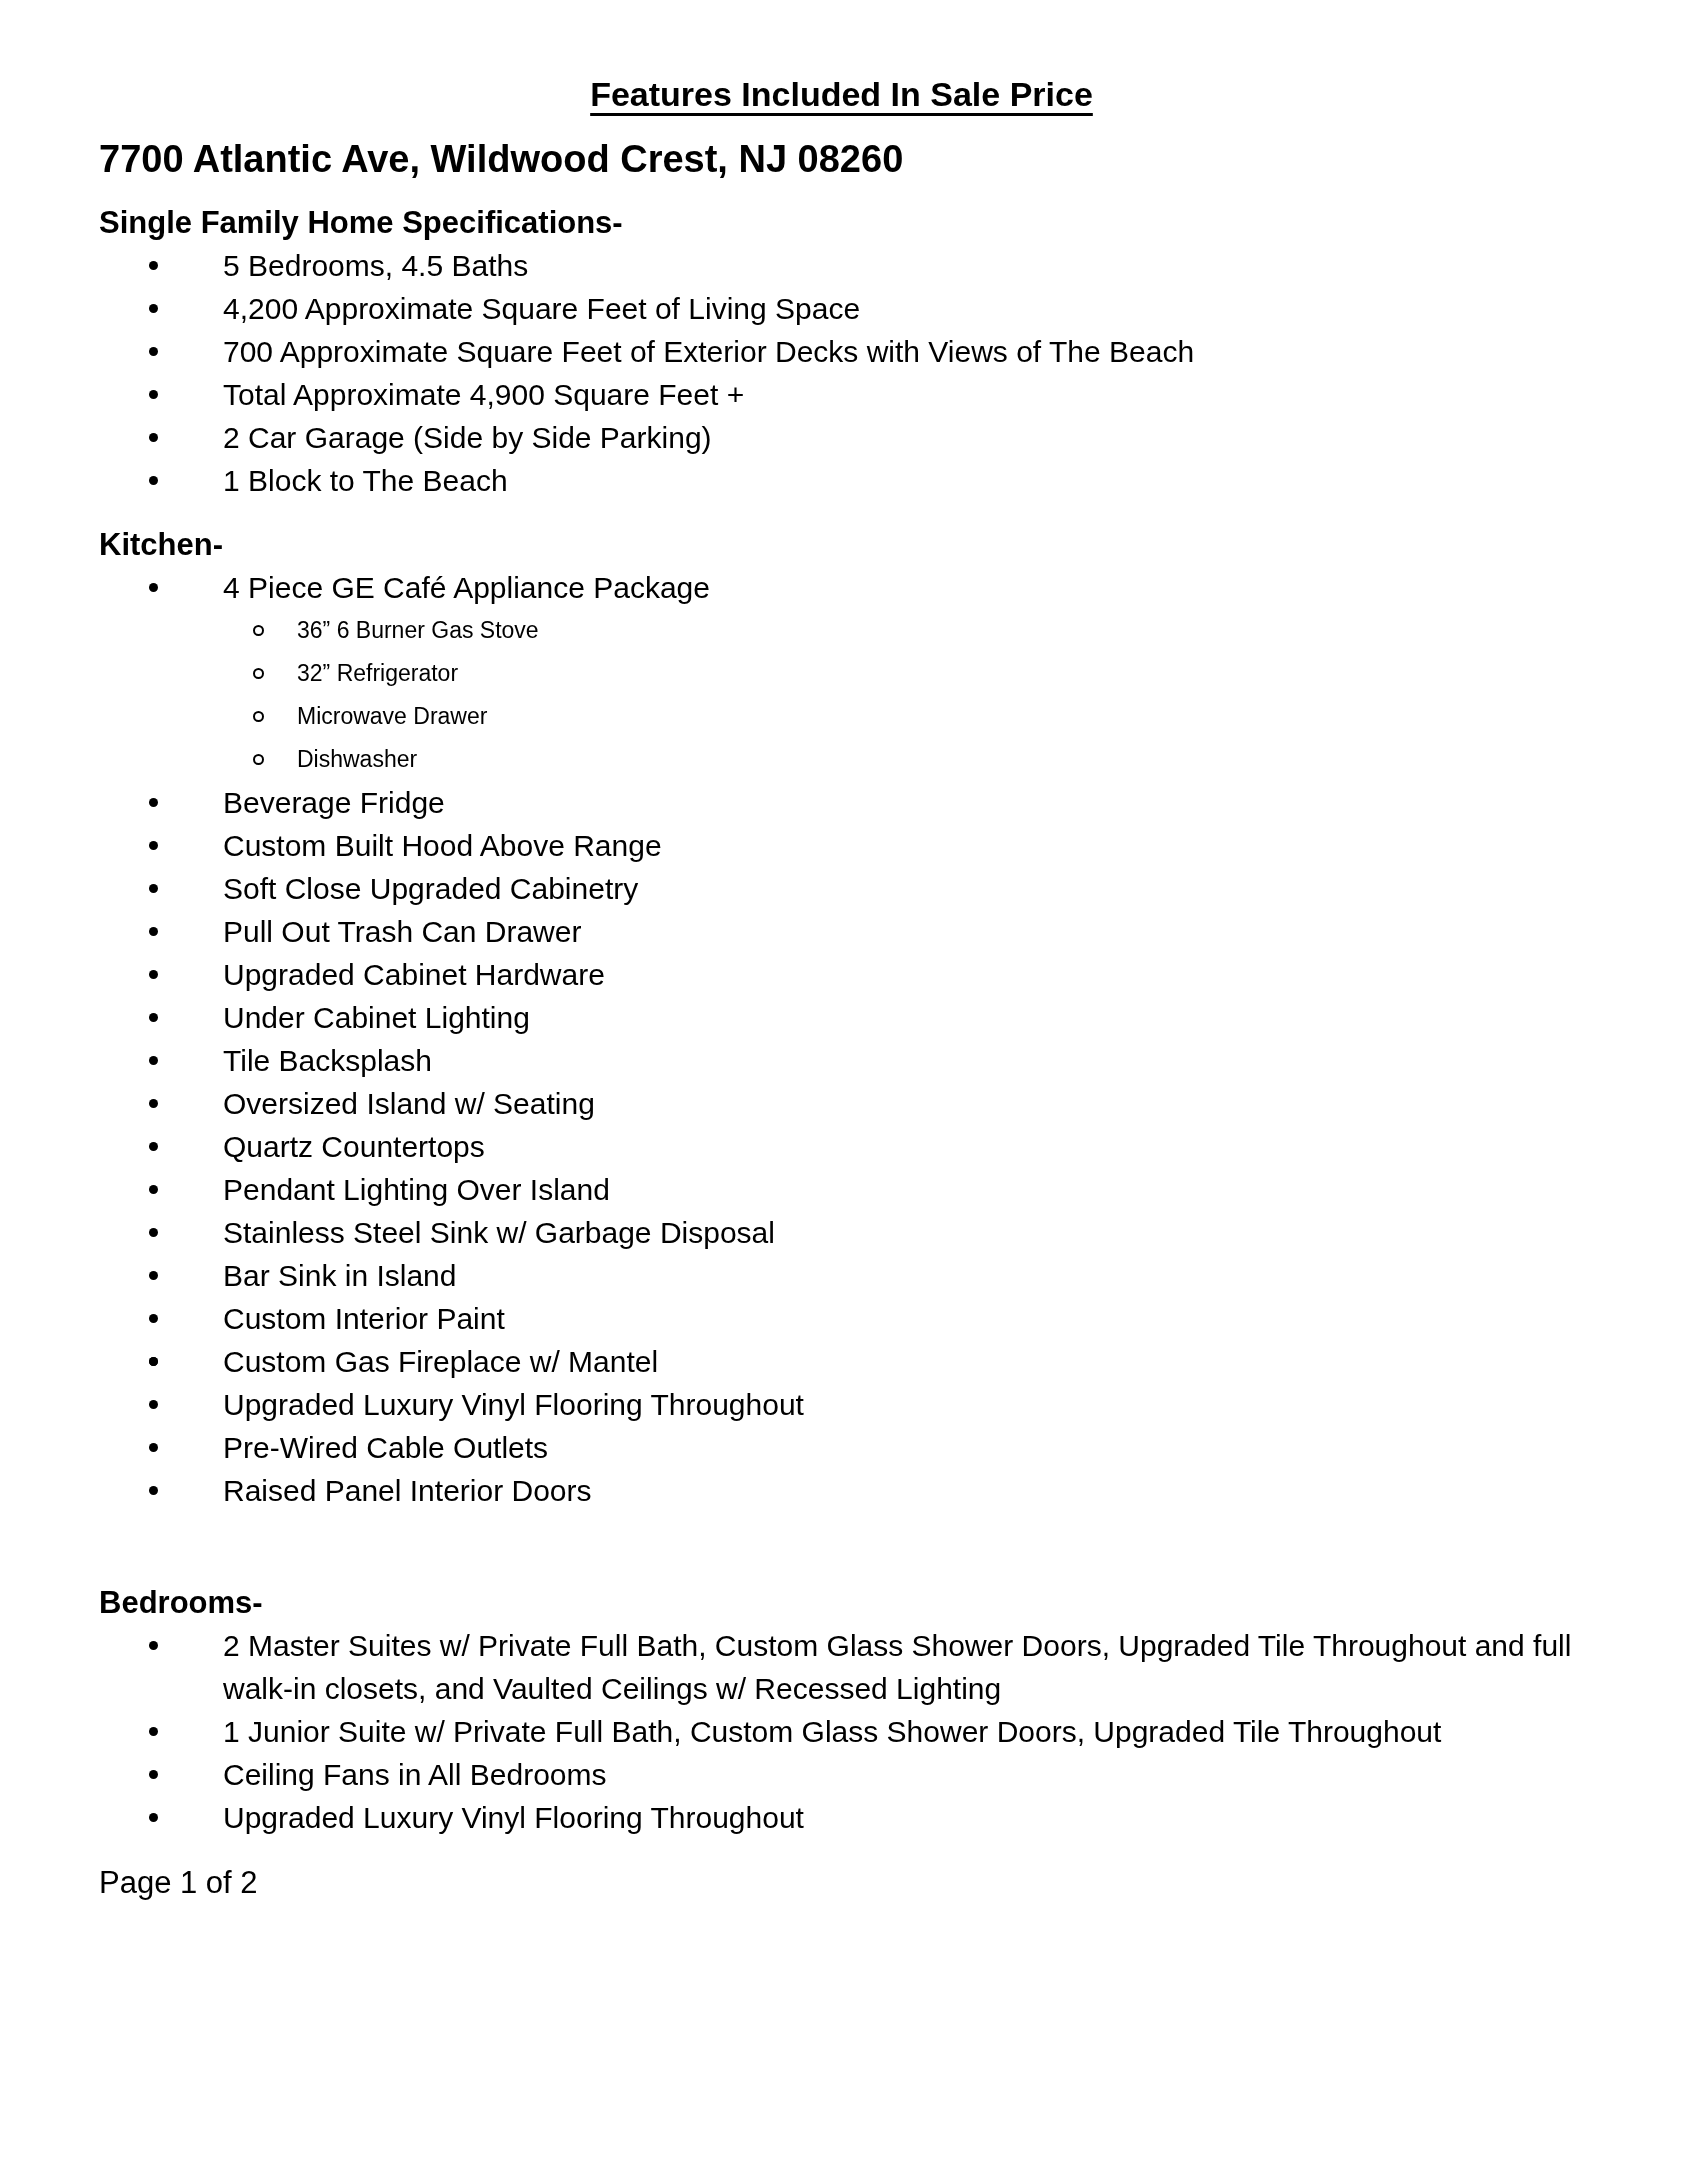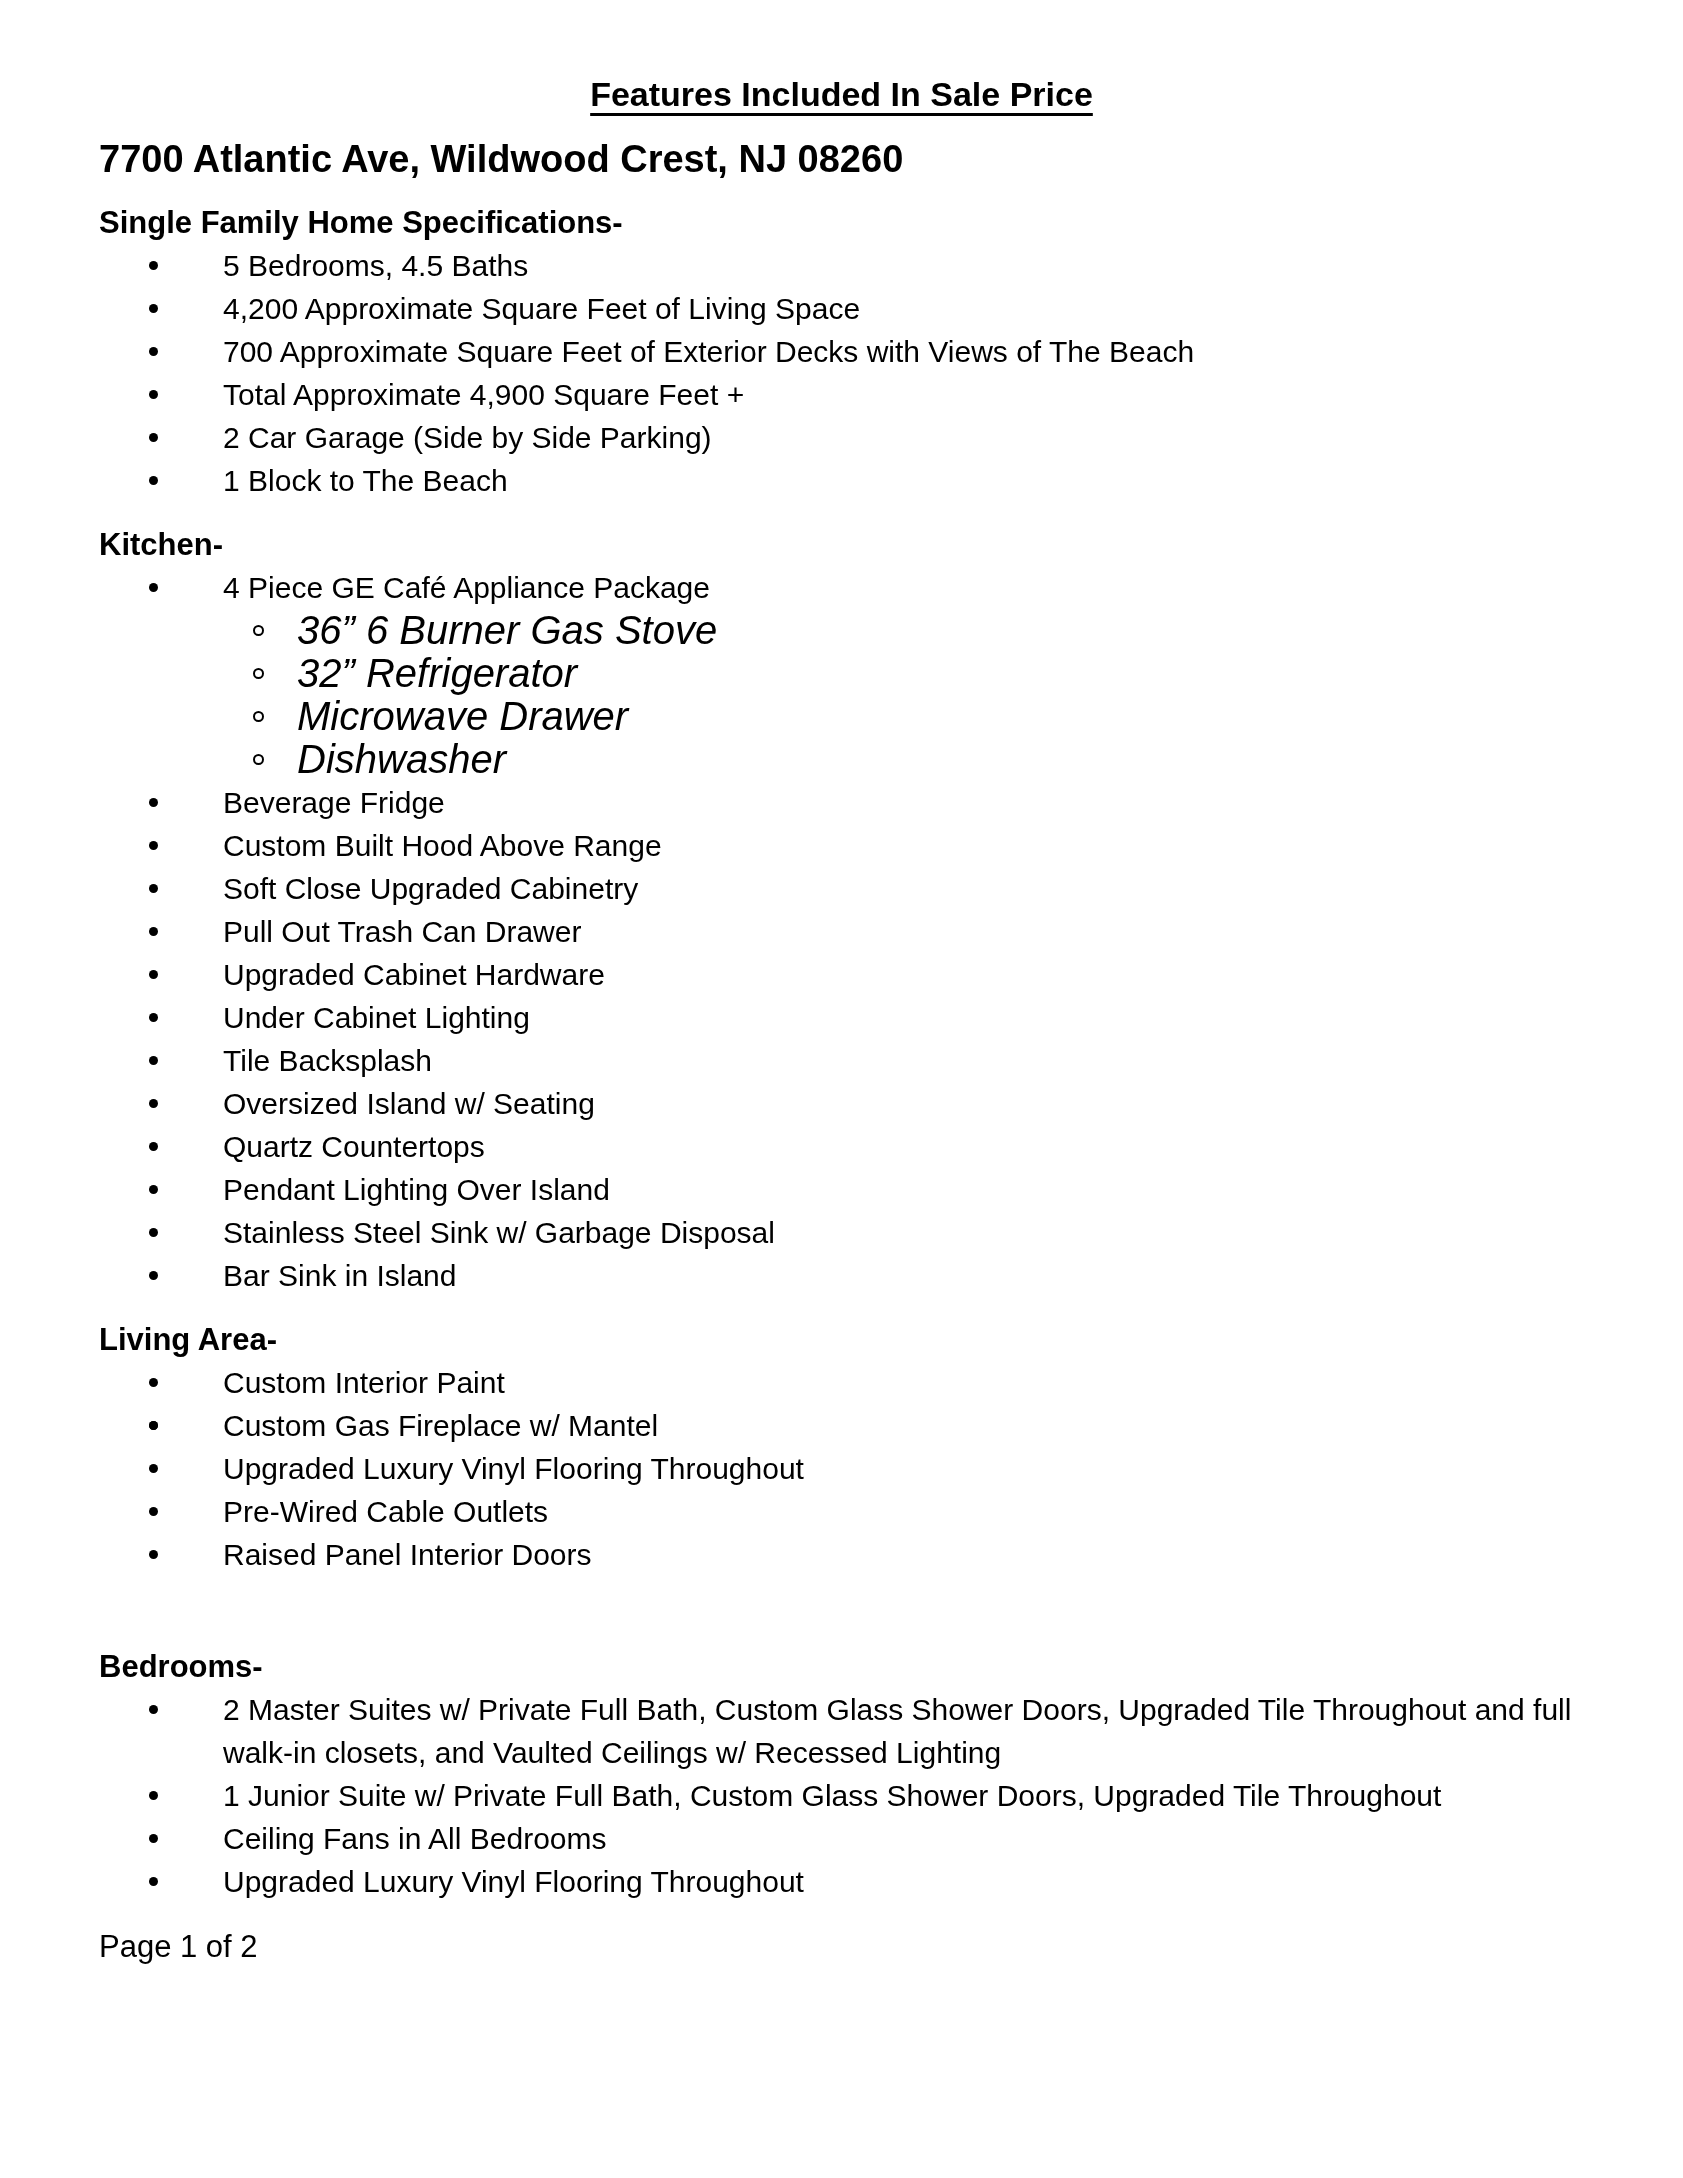--- a/index.html
+++ b/index.html
@@ -65,23 +65,22 @@
     left: 50px;
     top: 17px;
     width: 9px;
     height: 9px;
     background: #000;
     border-radius: 50%;
   }
   ul.lvl2 > li {
     position: relative;
     padding-left: 74px;
-    font-size: 40px;
+    font-size: 23px;
     line-height: 43px;
-    font-style: italic;
   }
   .circ {
     position: absolute;
     left: 30px;
     top: 16px;
     width: 11px;
     height: 11px;
     border: 2px solid #000;
     border-radius: 50%;
     box-sizing: border-box;
@@ -128,21 +127,20 @@
           <li><span class="dot"></span><span>Under Cabinet Lighting</span></li>
           <li><span class="dot"></span><span>Tile Backsplash</span></li>
           <li><span class="dot"></span><span>Oversized Island w/ Seating</span></li>
           <li><span class="dot"></span><span>Quartz Countertops</span></li>
           <li><span class="dot"></span><span>Pendant Lighting Over Island</span></li>
           <li><span class="dot"></span><span>Stainless Steel Sink w/ Garbage Disposal</span></li>
           <li><span class="dot"></span><span>Bar Sink in Island</span></li>
         </ul>
       </section>
       <section>
-        <h2>Living Area-</h2>
         <ul class="lvl1">
           <li><span class="dot"></span><span>Custom Interior Paint</span></li>
           <li><span class="dot"></span></li>
           <li><span class="dot"></span><span>Custom Gas Fireplace w/ Mantel</span></li>
           <li><span class="dot"></span><span>Upgraded Luxury Vinyl Flooring Throughout</span></li>
           <li><span class="dot"></span><span>Pre-Wired Cable Outlets</span></li>
           <li><span class="dot"></span><span>Raised Panel Interior Doors</span></li>
         </ul>
       </section>
       <section>

